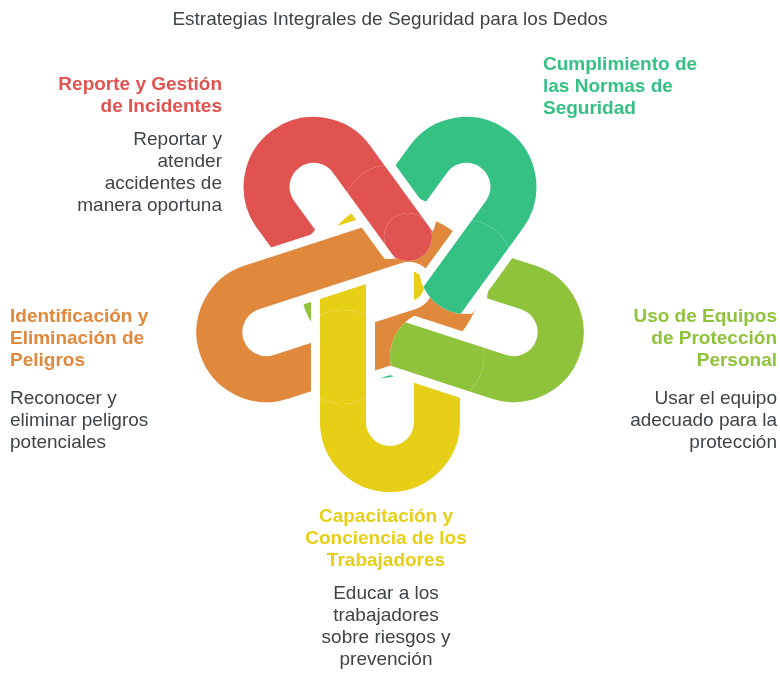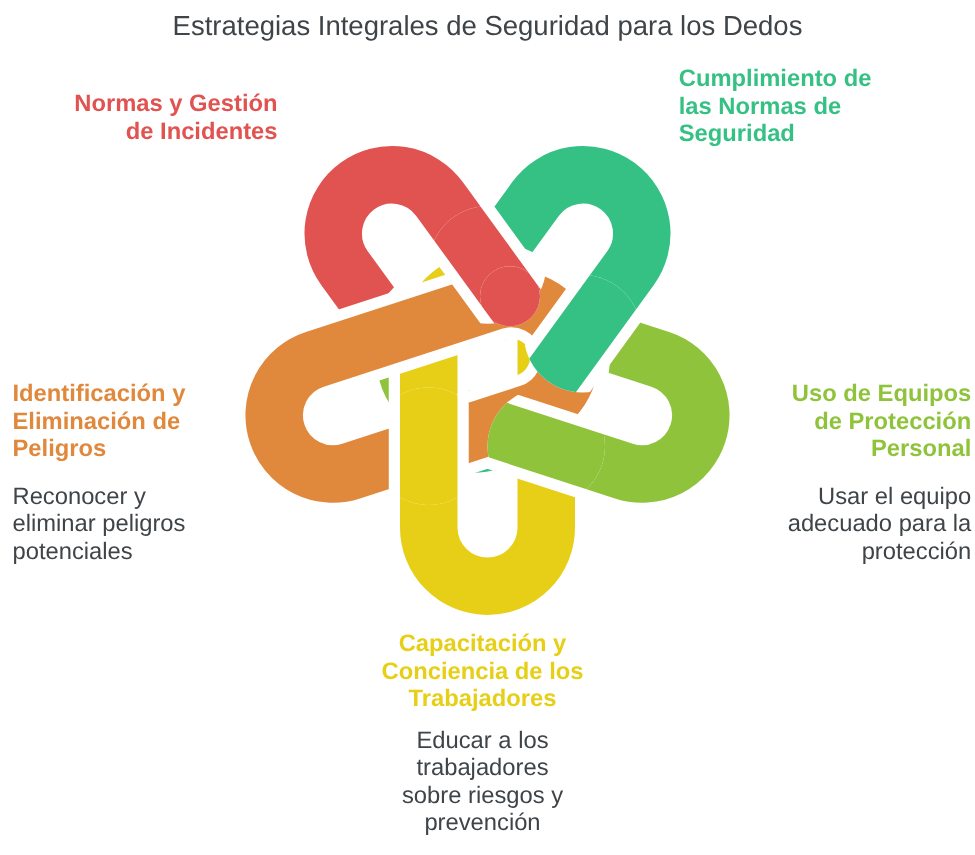--- a/index.html
+++ b/index.html
@@ -4,21 +4,21 @@
 <style>
   html,body{margin:0;padding:0;}
   body{
     width:780px;height:684px;position:relative;overflow:hidden;
     background:#ffffff;
     font-family:"Liberation Sans", sans-serif;
     -webkit-font-smoothing:antialiased;
   }
   .title{
     position:absolute;left:0;top:8px;width:780px;
-    text-align:center;font-size:22px;color:var(--text);
+    text-align:center;font-size:19px;color:var(--text);
   }
   .section{position:absolute;margin-top:11px;}
   .section .heading{font-weight:bold;font-size:19px;line-height:22px;white-space:pre-line;}
   .section .body{margin-top:11px;font-size:19px;line-height:22px;color:var(--text);white-space:pre-line;}
 
   .sec-red{left:30px;top:62px;width:192px;text-align:right;}
   .sec-red .heading{color:var(--red);}
   .sec-green{left:543px;top:42px;width:205px;text-align:left;}
   .sec-green .heading{color:var(--green);}
   .sec-orange{left:10px;top:294px;width:185px;text-align:left;}
@@ -111,22 +111,26 @@
   </g>
   <g clip-path="url(#p5)">
     <g transform="rotate(144)">
         <use href="#ring" class="under"></use>
         <use href="#ring" class="band b-red"></use>
       </g>
   </g>
 </svg>
 
 <div class="section sec-red">
-  <div class="heading">Normas y Gestión
+  <div class="heading">Reporte y Gestión
 de Incidentes</div>
+  <div class="body">Reportar y
+atender
+accidentes de
+manera oportuna</div>
 </div>
 
 <div class="section sec-green">
   <div class="heading">Cumplimiento de
 las Normas de
 Seguridad</div>
 </div>
 
 <div class="section sec-orange">
   <div class="heading">Identificación y

